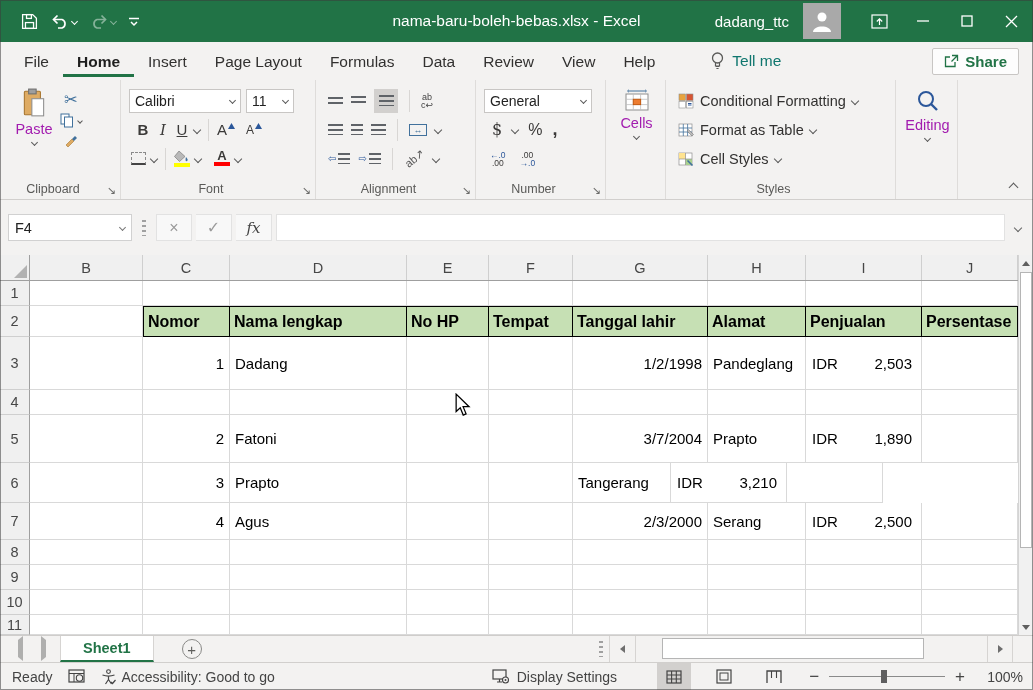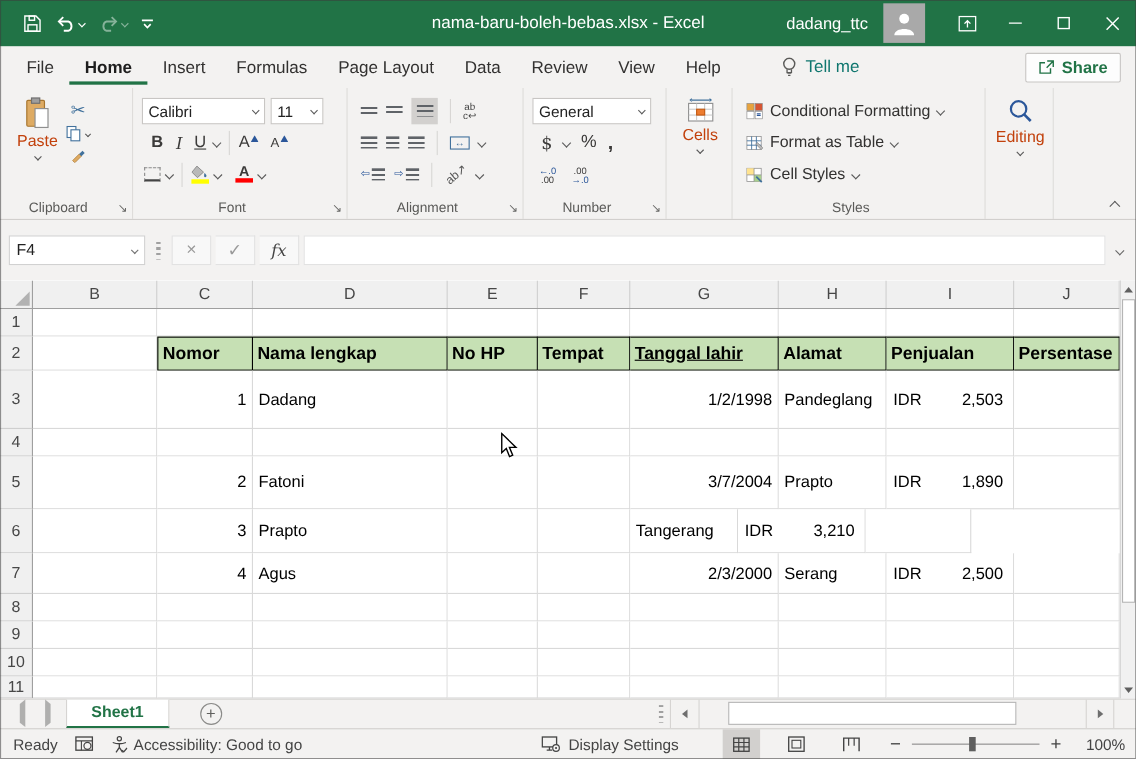--- a/index.html
+++ b/index.html
@@ -33,21 +33,21 @@
   .glabel { position:absolute; bottom:3px; left:0; right:14px; text-align:center; font-size:12.5px; color:#5a5a58; }
   .launcher { position:absolute; bottom:3px; right:4px; font-size:11px; color:#6a6a68; line-height:1; }
   .rrow { display:flex; align-items:center; height:29px; gap:5px; }
   .combo { background:#fff; border:1px solid #c8c6c4; height:24px; display:flex; align-items:center; padding:0 5px; font-size:14px; color:#222; }
   .combo .chev { margin-left:auto; color:#5a5a5a; width:5px; height:5px; }
   .mini { display:flex; align-items:center; justify-content:center; color:#3b3a39; }
   .sel { background:#d2d0ce; }
   .bars { width:15px; height:11px; background:repeating-linear-gradient(to bottom,#5f6368 0 2px,transparent 2px 5px); display:inline-block; }
   .bars.sm { width:12px; }
   .ubar { display:inline-block; width:16px; height:4px; margin-top:1px; }
-  .bigbtn { display:flex; flex-direction:column; align-items:center; justify-content:flex-start; gap:3px; padding-top:2px; font-size:14.5px; color:#c2410c; }
+  .bigbtn { display:flex; flex-direction:column; align-items:center; justify-content:flex-start; gap:3px; padding-top:2px; font-size:14.5px; color:#a21caf; }
   .vdiv { width:1px; height:22px; background:#d8d6d4; margin:0 3px; }
   .styles-item { display:flex; align-items:center; gap:6px; font-size:14.5px; color:#323130; height:29px; }
   .collapse { position:absolute; right:16px; bottom:8px; color:#5a5a5a; }
   .dec2 { font-size:8.5px; line-height:8px; color:#3b3a39; text-align:center; }
   .dec2 b { color:#2b579a; font-weight:400; }
 
   
   .fxrow { height:55px; background:var(--ribbon); display:flex; align-items:center; padding:0 6px 0 8px; gap:4px; }
   .namebox { width:124px; height:27px; background:#fff; border:1px solid #d1d1d1; display:flex; align-items:center; font-size:14.5px; color:#222; padding:0 6px; }
   .namebox .chev { margin-left:auto; color:#777; width:5px; height:5px; }
@@ -172,22 +172,22 @@
           <path d="M1 1 L12 12 M12 1 L1 12" stroke="#fff" stroke-width="1.3"></path>
         </svg>
     </span>
   </div>
 </div>
 
 <div class="tabrow">
   <div class="tab">File</div>
   <div class="tab active">Home</div>
   <div class="tab">Insert</div>
+  <div class="tab">Page Layout</div>
   <div class="tab">Formulas</div>
-  <div class="tab">Page Layout</div>
   <div class="tab">Data</div>
   <div class="tab">Review</div>
   <div class="tab">View</div>
   <div class="tab">Help</div>
   <div class="tellme">
     <svg width="13" height="18" viewBox="0 0 13 18">
         <circle cx="6.5" cy="6" r="5" fill="none" stroke="#5a5a58" stroke-width="1.3"></circle>
         <path d="M4.5 11 V14 H8.5 V11 M4.8 14.5 H8.2 M5.4 16.5 H7.6" stroke="#5a5a58" stroke-width="1.2" fill="none"></path>
       </svg>
     <span>Tell me</span>
@@ -453,21 +453,21 @@
       <div class="g-cell" style="width: 116px;"></div>
       <div class="g-cell" style="width: 96px;"></div>
     </div>
     <div class="g-row" style="height: 31px;">
       <div class="g-rowhead">2</div>
       <div class="g-cell" style="width: 113px;"></div>
       <div class="g-cell s-th th-first" style="width: 87px;">Nomor</div>
       <div class="g-cell s-th" style="width: 177px;">Nama lengkap</div>
       <div class="g-cell s-th" style="width: 82px;">No HP</div>
       <div class="g-cell s-th" style="width: 84px;">Tempat</div>
-      <div class="g-cell s-th" style="width: 135px; text-decoration: underline;">Tanggal lahir</div>
+      <div class="g-cell s-th" style="width: 135px;">Tanggal lahir</div>
       <div class="g-cell s-th" style="width: 98px;">Alamat</div>
       <div class="g-cell s-th" style="width: 116px;">Penjualan</div>
       <div class="g-cell s-th" style="width: 96px;">Persentase</div>
     </div>
     <div class="g-row" style="height: 53px;">
       <div class="g-rowhead">3</div>
       <div class="g-cell" style="width: 113px;"></div>
       <div class="g-cell s-num" style="width: 87px;">1</div>
       <div class="g-cell s-txt" style="width: 177px;">Dadang</div>
       <div class="g-cell" style="width: 82px;"></div>

